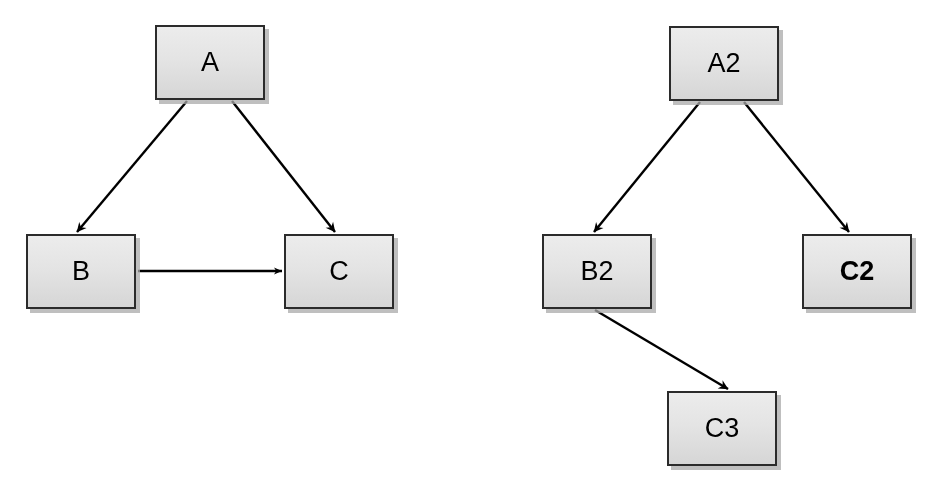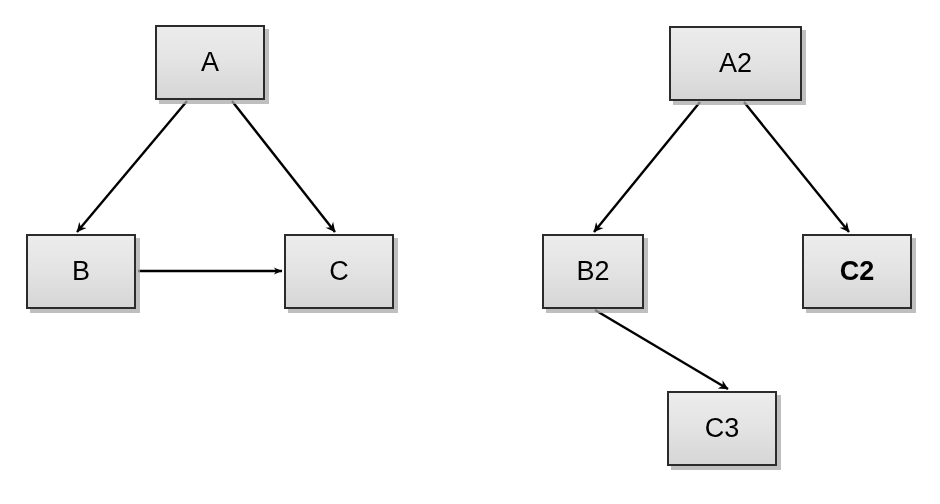--- a/index.html
+++ b/index.html
@@ -70,24 +70,24 @@
   <div id="nodes-group">
       <div class="node" style="left: 155px; top: 25px; width: 110px; height: 75px;">
         <span class="node-label">A</span>
       </div>
       <div class="node" style="left: 26px; top: 234px; width: 110px; height: 75px;">
         <span class="node-label">B</span>
       </div>
       <div class="node" style="left: 284px; top: 234px; width: 110px; height: 75px;">
         <span class="node-label">C</span>
       </div>
-      <div class="node" style="left: 669px; top: 26px; width: 133px; height: 75px;">
+      <div class="node" style="left: 669px; top: 26px; width: 110px; height: 75px;">
         <span class="node-label">A2</span>
       </div>
-      <div class="node" style="left: 542px; top: 234px; width: 102px; height: 75px;">
+      <div class="node" style="left: 542px; top: 234px; width: 110px; height: 75px;">
         <span class="node-label">B2</span>
       </div>
       <div class="node" style="left: 802px; top: 234px; width: 110px; height: 75px; font-weight: bold;">
         <span class="node-label">C2</span>
       </div>
       <div class="node" style="left: 667px; top: 391px; width: 110px; height: 75px;">
         <span class="node-label">C3</span>
       </div>
     </div>
 

